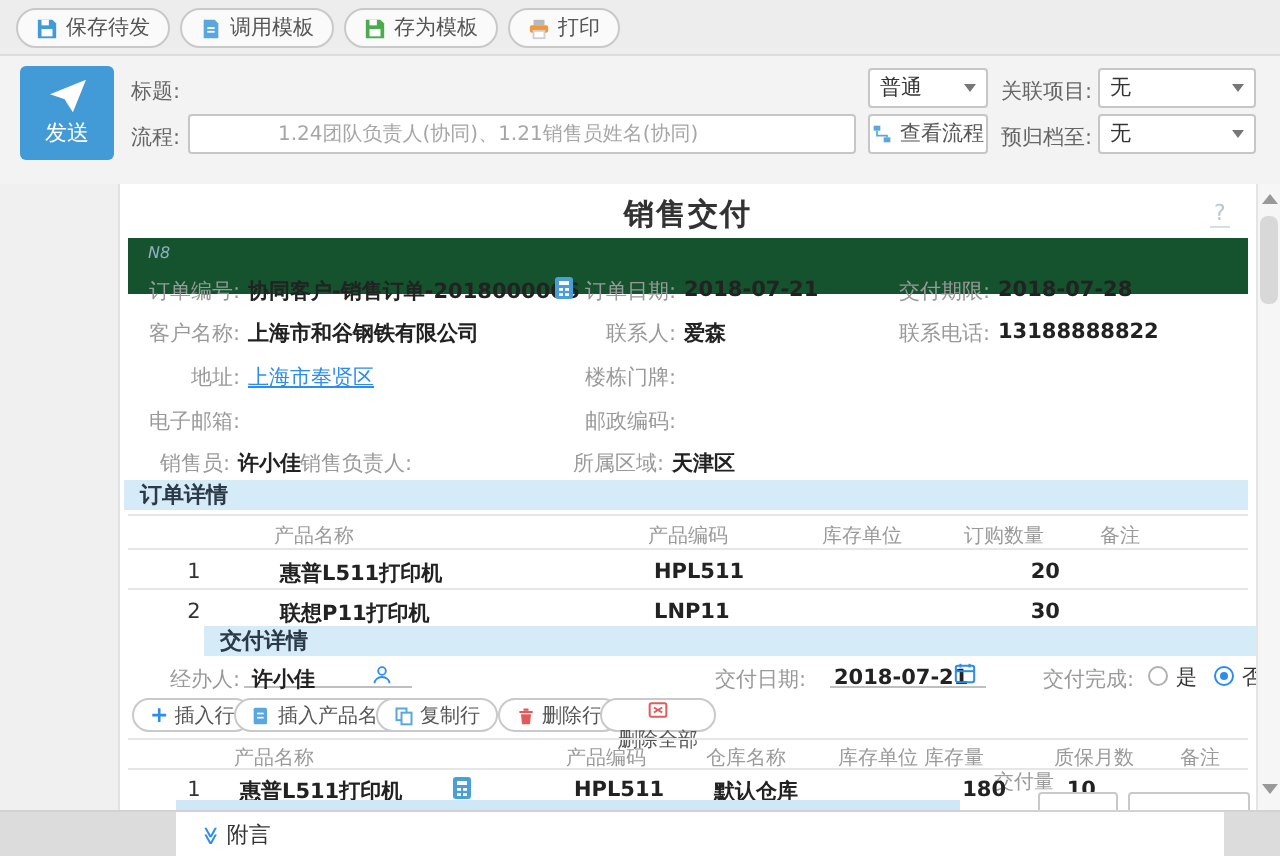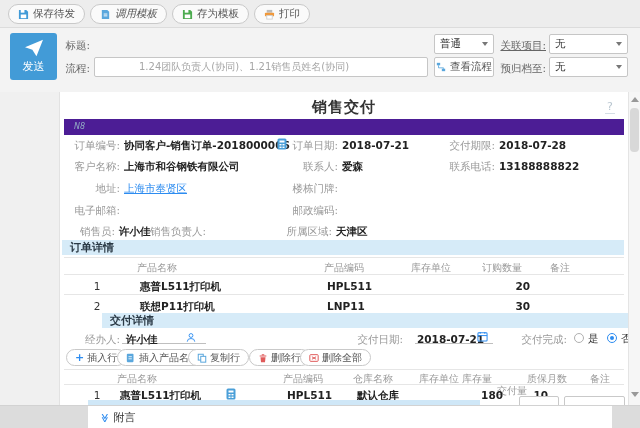--- a/index.html
+++ b/index.html
@@ -35,21 +35,21 @@
   #scrollbar { position:absolute; right:0; top:92px; width:12px; height:313px; background:#f6f6f6; border-left:1px solid #e4e4e4; }
   .sb-arrow { position:absolute; left:2px; width:0; height:0; border-left:4px solid transparent; border-right:4px solid transparent; }
   .sb-up { top:5px; border-bottom:5px solid #999; }
   .sb-down { bottom:8px; border-top:5px solid #999; }
   #sb-thumb { position:absolute; left:1px; top:16px; width:9px; height:44px; background:#d8d8d8; border-radius:4px; }
 
   
   #form-white { position:absolute; left:60px; top:92px; width:568px; height:313px; background:#fff; overflow:hidden; }
   #form-title { position:absolute; left:0; top:6px; width:100%; text-align:center; font-size:15px; font-weight:bold; color:#333; letter-spacing:1px; }
   #form-help { position:absolute; left:545px; top:8px; color:#b9c6d0; font-size:11px; border-bottom:1px solid #d5dee5; padding:0 2px; cursor:pointer; }
-  #nbar { position:absolute; left:4px; top:27px; width:560px; height:16px; background:#4c1d95; }
+  #nbar { position:absolute; left:4px; top:27px; width:560px; height:28px; background:#14532d; }
   #nbar span { font-size:8px; font-style:italic; color:#93aec4; margin-left:10px; line-height:16px; }
 
   .lbl { position:absolute; color:#999; font-size:10.5px; text-align:right; white-space:nowrap; }
   .val { position:absolute; color:#222; font-weight:bold; font-size:10.5px; white-space:nowrap; }
   .val.link { color:#2d8cf0; font-weight:normal; text-decoration:underline; cursor:pointer; }
 
   .secbar { position:absolute; left:2px; width:562px; height:15px; background:#d6ebf8; }
   .secbar span { font-size:11px; font-weight:bold; color:#2b3a46; margin-left:8px; line-height:15px; }
 
   .th { position:absolute; color:#9a9a9a; font-size:10px; white-space:nowrap; transform:translateX(-50%); }
@@ -88,21 +88,21 @@
     <div class="tb-btn" style="left:8px;">
       <span class="icon">
         <svg width="11" height="11" viewBox="0 0 12 12">
             <path d="M1 1h8l2 2v8H1z" fill="#429bd7"></path>
             <rect x="3" y="1" width="4" height="3" fill="#fff"></rect>
             <rect x="3" y="6" width="6" height="4" fill="#fff"></rect>
           </svg>
       </span>
       <span>保存待发</span>
     </div>
-    <div class="tb-btn" style="left:90px;font-style:italic;">
+    <div class="tb-btn" style="left:90px;">
       <span class="icon">
         <svg width="11" height="11" viewBox="0 0 12 12">
             <path d="M2 1h6l2 2v8H2z" fill="#5aa7dd"></path>
             <rect x="4" y="5" width="4" height="1" fill="#fff"></rect>
             <rect x="4" y="7" width="4" height="1" fill="#fff"></rect>
           </svg>
       </span>
       <span>调用模板</span>
     </div>
     <div class="tb-btn" style="left:172px;">
@@ -136,21 +136,21 @@
           </svg>
       </span>
       <span>发送</span>
     </div>
 
     <span class="c-lbl" style="left:62px; top:11px; width:28px;">标题:</span>
     <div class="sel" style="left:434px; top:6px; width:60px;">
       <span>普通</span>
       <span class="caret"></span>
     </div>
-    <span class="c-lbl" style="left:494px; top:11px; width:52px;text-decoration:underline;">关联项目:</span>
+    <span class="c-lbl" style="left:494px; top:11px; width:52px;">关联项目:</span>
     <div class="sel" style="left:549px; top:6px; width:79px;">
       <span>无</span>
       <span class="caret"></span>
     </div>
 
     <span class="c-lbl" style="left:62px; top:34px; width:28px;">流程:</span>
     <input class="inp gray" style="left: 94px; top: 29px; width: 334px;" value="1.24团队负责人(协同)、1.21销售员姓名(协同)">
     <div class="white-btn" style="left:434px; top:29px; width:60px;">
       <span class="icon">
         <svg width="10" height="10" viewBox="0 0 12 12">
@@ -328,21 +328,21 @@
     <div class="pill" style="left:189px; top:257px;">
       <span class="icon">
         <svg width="10" height="10" viewBox="0 0 12 12">
             <rect x="2" y="3" width="8" height="1.2" fill="#e05b5b"></rect>
             <path d="M3 5h6l-.6 6H3.6z" fill="#e05b5b"></path>
             <rect x="4.5" y="1.5" width="3" height="1.4" fill="#e05b5b"></rect>
           </svg>
       </span>
       <span>删除行</span>
     </div>
-    <div class="pill" style="left:240px; top:257px;">
+    <div class="pill" style="left:240px; top:257px;flex-direction:column;">
       <span class="icon">
         <svg width="10" height="10" viewBox="0 0 12 12">
             <rect x="1" y="2" width="10" height="8" rx="1" fill="none" stroke="#e05b5b" stroke-width="1.2"></rect>
             <line x1="3.5" y1="4.5" x2="8.5" y2="7.5" stroke="#e05b5b" stroke-width="1.2"></line>
             <line x1="8.5" y1="4.5" x2="3.5" y2="7.5" stroke="#e05b5b" stroke-width="1.2"></line>
           </svg>
       </span>
       <span>删除全部</span>
     </div>
 

